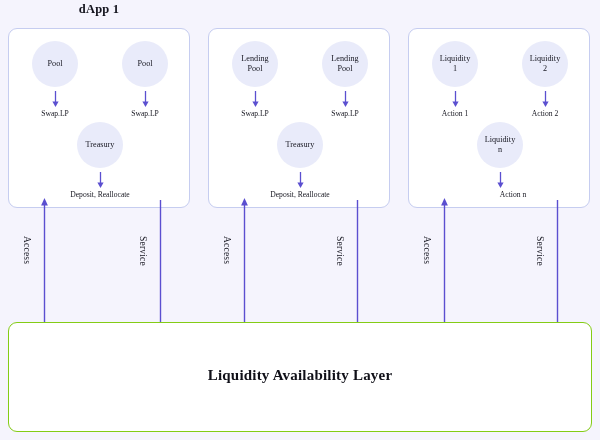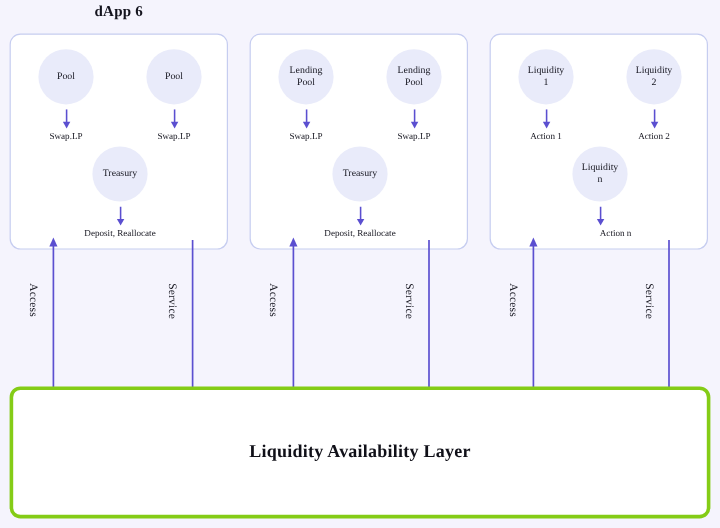--- a/index.html
+++ b/index.html
@@ -100,42 +100,42 @@
   }
 
   
   #lal-box {
     position: absolute;
     left: 8px;
     top: 322px;
     width: 584px;
     height: 110px;
     background: #ffffff;
-    border: 3px solid #84cc16;
+    border: 1px solid #84cc16;
     border-radius: 9px;
     box-sizing: border-box;
   }
   #lal-title {
     position: absolute;
     left: 0;
     right: 0;
     top: 44px;
     text-align: center;
     font-size: 15px;
     font-weight: bold;
     color: #101018;
     letter-spacing: .2px;
   }
 </style>
 </head>
 <body>
 
 <div id="diagram">
 
-  <div class="dapp-title" style="left:8px; width:182px;">dApp 6</div>
+  <div class="dapp-title" style="left:8px; width:182px;">dApp 1</div>
 
   <div class="panel" style="left:8px; width:182px;">
 
     <div class="node" style="left:23px; top:12px;">
       <div>
         <span>Pool</span>
         <span></span>
       </div>
     </div>
     <div class="mini-arrow" style="left:41.5px; top:62px;">

